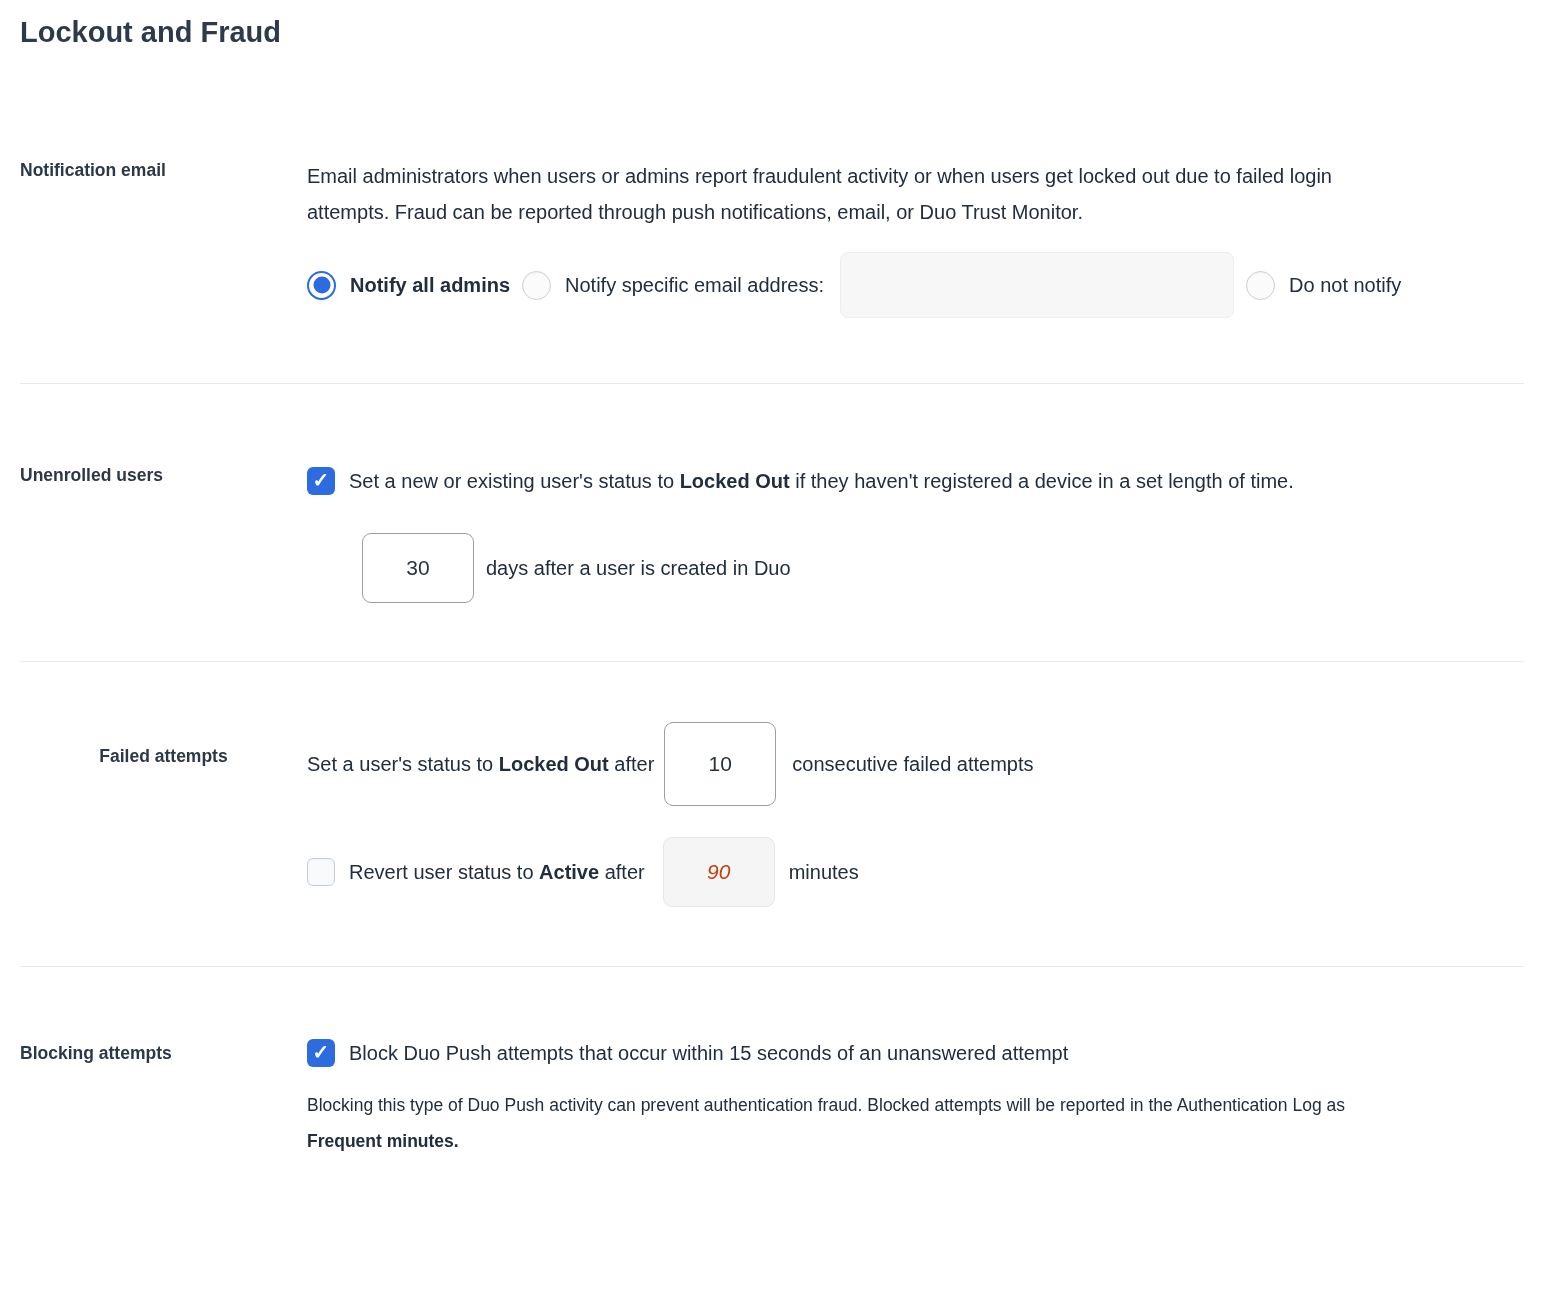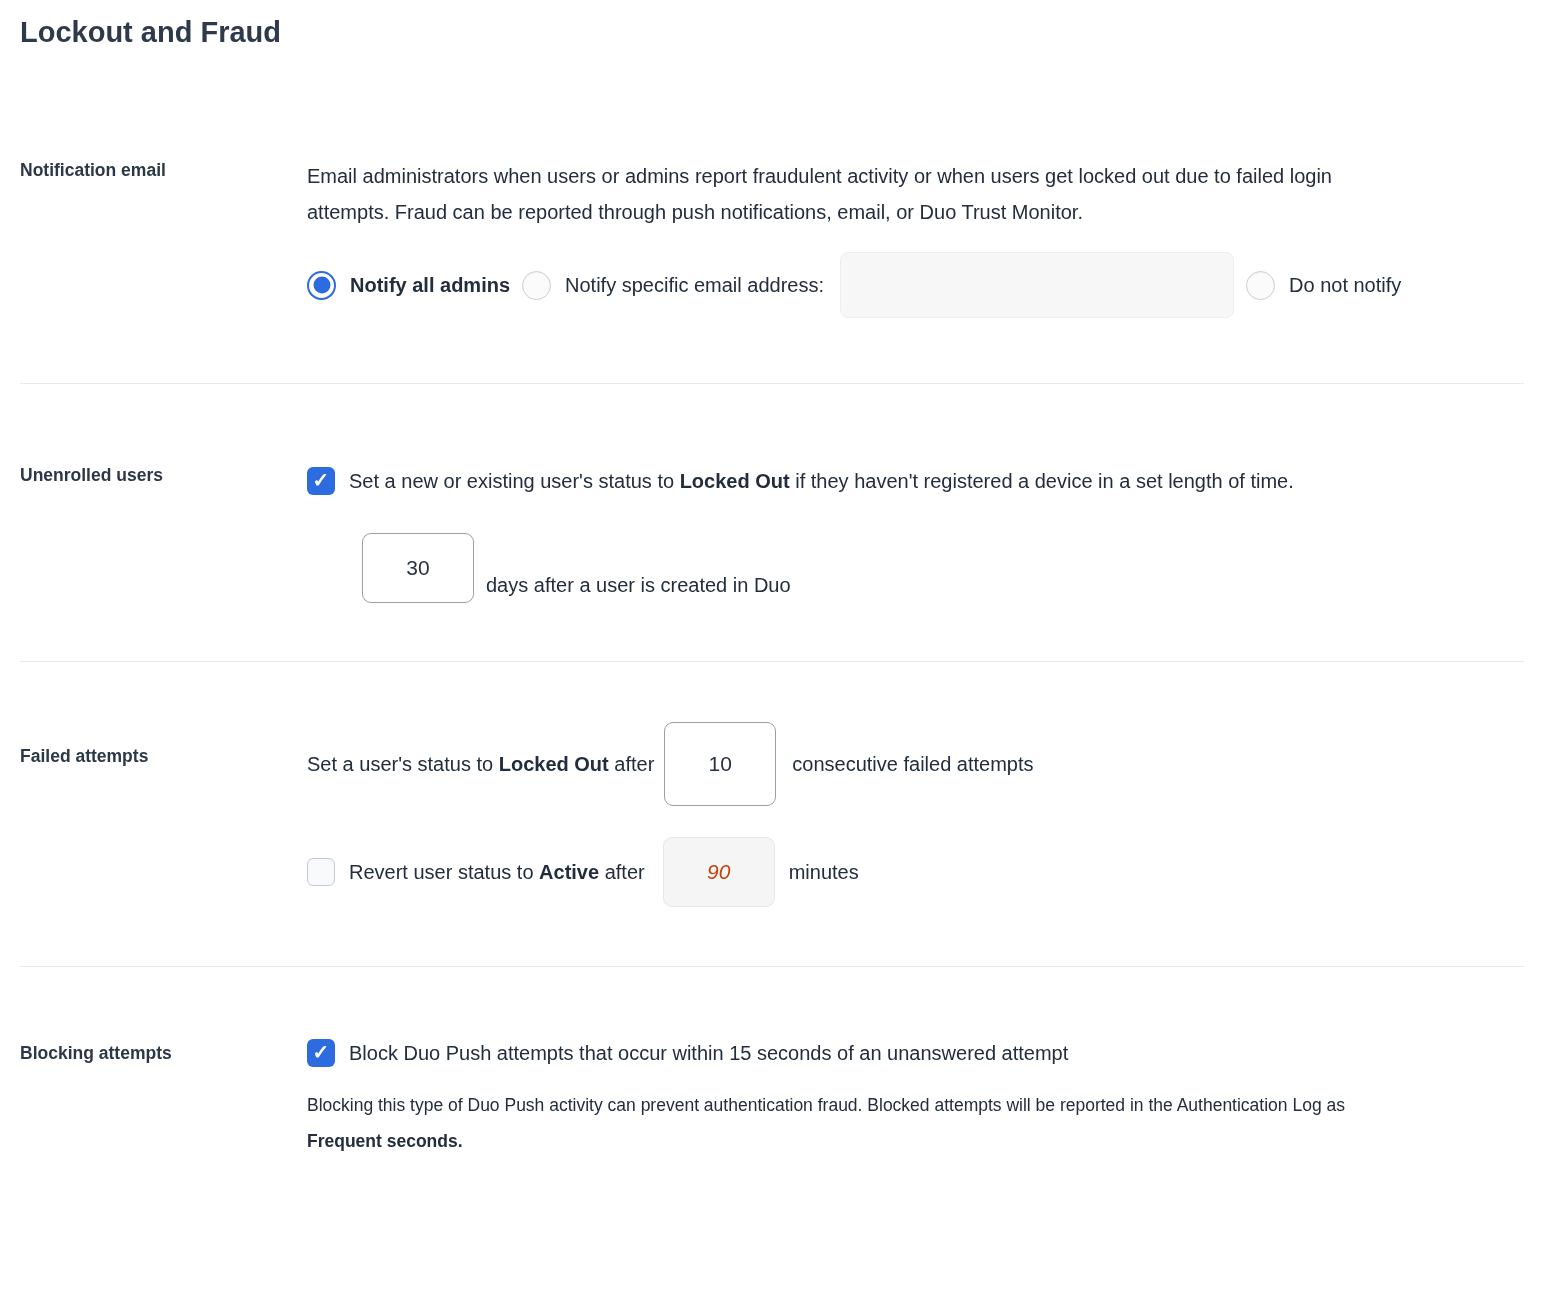--- a/index.html
+++ b/index.html
@@ -86,30 +86,30 @@
     background:#f9fafc; border:1px solid #c5ccd6;
     box-shadow: inset 0 1px 2px rgba(0,0,0,0.03);
   }
 
   .check-row { display:flex; align-items:flex-start; }
   .check-row.center { align-items:center; }
   .check-row .checkbox { margin-top:4px; }
   .check-row.center .checkbox { margin-top:0; }
   .check-text { margin-left:14px; max-width:1085px; }
 
-  .days-row { display:flex; align-items:flex-end; margin-top:34px; margin-left:55px; }
+  .days-row { display:flex; align-items:center; margin-top:34px; margin-left:55px; }
   .days-suffix { margin-left:12px; }
 
   .inline-row { display:flex; align-items:center; }
   .inline-row .num-input { margin-left:10px; margin-right:16px; }
   .inline-row.revert { margin-top:31px; }
   .inline-row.revert .checkbox { margin-right:14px; }
   .inline-row.revert .num-input { margin-left:18px; margin-right:14px; }
 
-  .label-pad-3 { padding-top:22px; }
+  .label-pad-3 { padding-top:22px;text-align:center; }
   .label-pad-4 { padding-top:6px; }
 
   .help-text {
     margin-top:16px; max-width:1060px;
     font-size:17.5px; line-height:36px; color:#222e3d;
   }
   strong { font-weight:700; }
 </style>
 </head>
 <body>
@@ -196,18 +196,18 @@
     <div class="label-col label-pad-4">Blocking attempts</div>
     <div class="content-col">
 
       <div class="check-row center">
         <div class="checkbox checked">
           <span class="check">✓</span>
         </div>
         <div class="check-text">Block Duo Push attempts that occur within 15 seconds of an unanswered attempt</div>
       </div>
 
-      <div class="help-text"><span>Blocking this type of Duo Push activity can prevent authentication fraud. Blocked attempts will be reported in the Authentication Log as </span><strong>Frequent seconds.</strong></div>
+      <div class="help-text"><span>Blocking this type of Duo Push activity can prevent authentication fraud. Blocked attempts will be reported in the Authentication Log as </span><strong>Frequent minutes.</strong></div>
 
     </div>
   </div>
 
 </div>
 
 </body></html>

